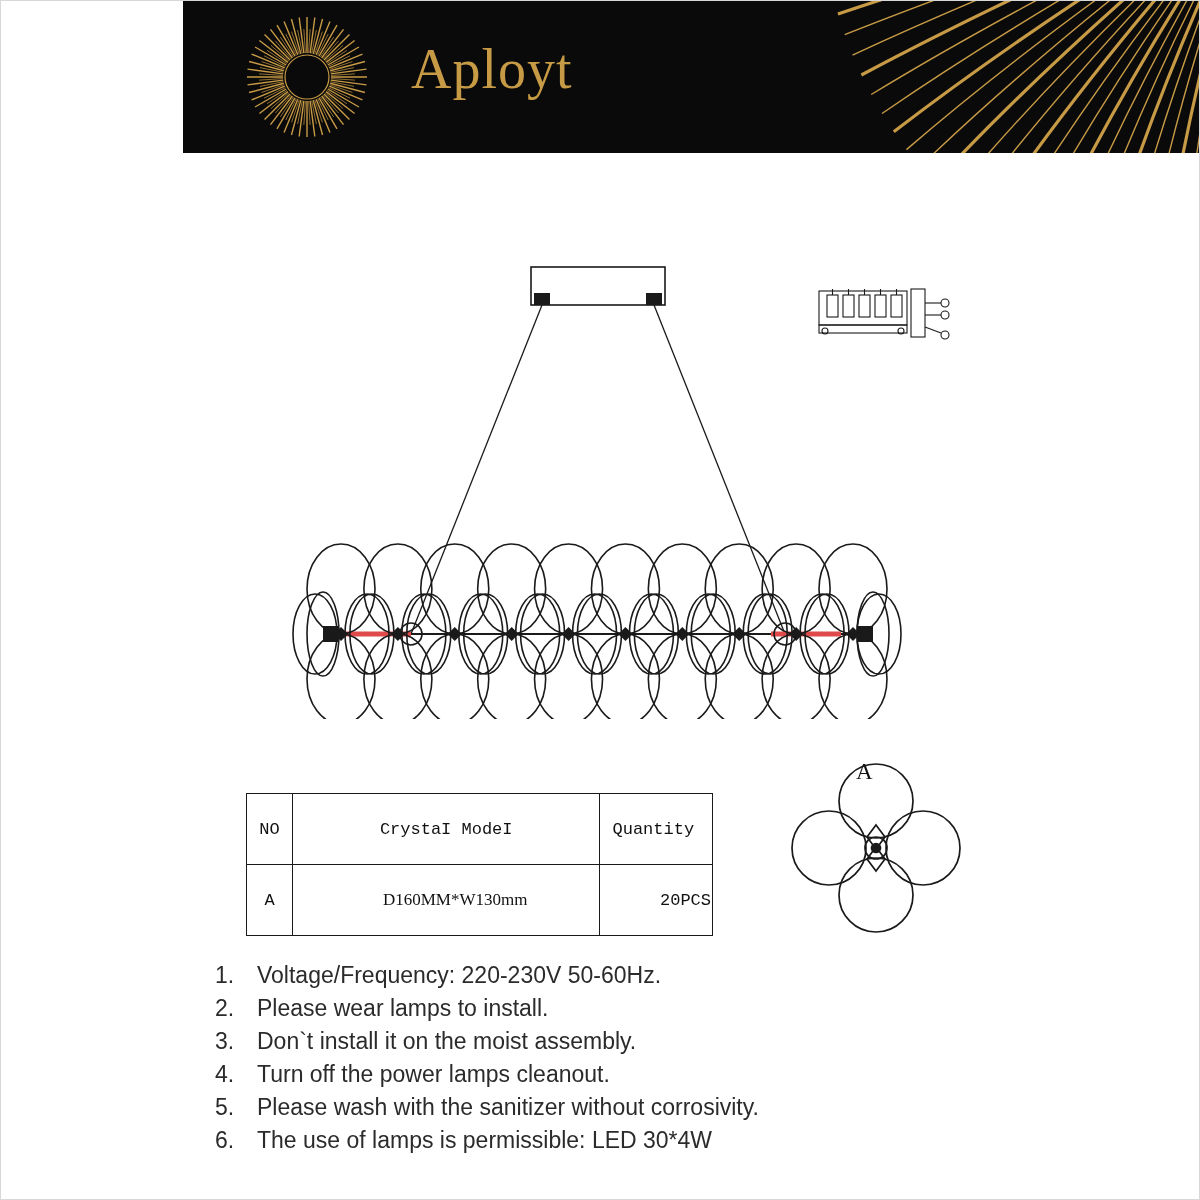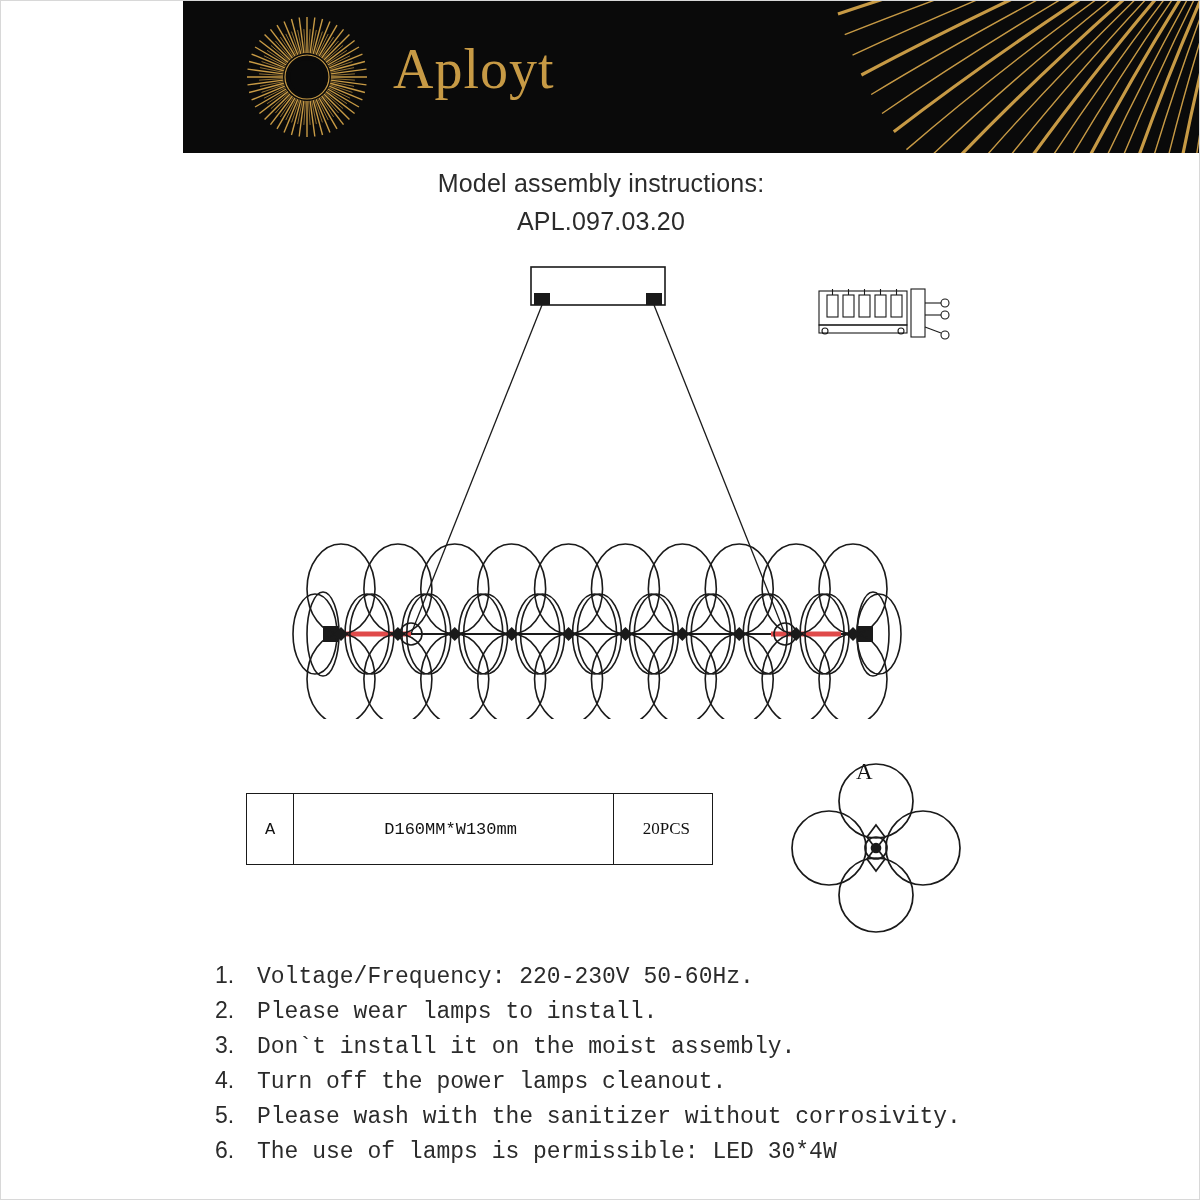--- a/index.html
+++ b/index.html
@@ -25,21 +25,21 @@
     position: absolute;
     left: 182px;
     top: 0;
     width: 1017px;
     height: 152px;
     background: #0a0a0a;
     overflow: hidden;
   }
   #banner .logo-text {
     position: absolute;
-    left: 210px;
+    left: 228px;
     top: 36px;
     font-size: 56px;
     letter-spacing: 1px;
     color: #c79a45;
     font-family: "Liberation Serif", serif;
   }
   .sunburst {
     position: absolute;
     left: 62px;
     top: 14px;
@@ -103,22 +103,22 @@
     border: 1px solid #1a1a1a;
     height: 68px;
     font-size: 17px;
     color: #111;
     text-align: center;
     vertical-align: middle;
   }
   #parts-table td.c-no { width: 65px; }
   #parts-table td.c-model { width: 285px; }
   #parts-table td.c-qty { width: 115px; }
-  #parts-table td.cell-model-val { text-align: left; padding-left: 90px; }
-  #parts-table td.cell-qty-val { text-align: center; padding-left: 8px; font-family: Liberation Serif, serif; }
+  #parts-table td.cell-model-val { text-align: left; padding-left: 90px; font-family: Liberation Serif, serif; }
+  #parts-table td.cell-qty-val { text-align: right; padding-left: 8px; }
   #parts-table td.head-qty { text-align: left; padding-left: 12px; }
 
   
   #crystal-detail {
     position: absolute;
     left: 780px;
     top: 752px;
     width: 190px;
     height: 190px;
   }
@@ -143,21 +143,21 @@
     align-items: baseline;
     font-size: 23px;
     color: #2b2b2b;
     line-height: 33px;
   }
   #notes .num {
     width: 42px;
     flex: 0 0 42px;
     text-align: left;
   }
-  #notes .txt { flex: 1 1 auto; font-family: Liberation Mono, monospace; }
+  #notes .txt { flex: 1 1 auto; }
 </style>
 </head>
 <body>
 
 <div id="page">
 
   <div id="banner">
 
     <svg class="sunburst" viewBox="0 0 124 124">
       <g stroke="#c79a45" stroke-width="1.1">
@@ -291,24 +291,20 @@
           <path d="M430 0 Q 191.39329290391098 90.24055414615287 32.5332598252927 164.07373481118702" stroke-width="1.4"></path>
           <path d="M430 0 Q 187.0971021106746 79.03510683576621 24.722003837590194 143.70019424684764" stroke-width="1.4"></path>
           <path d="M430 0 Q 183.37486141568215 67.62615294129002 17.954293483058507 122.95664171143639" stroke-width="3.2"></path>
           <path d="M430 0 Q 180.23615517352405 56.04306924638484 12.247554860952846 101.89648953888151" stroke-width="1.4"></path>
         </g>
     </svg>
 
     <div class="logo-text">Aployt</div>
   </div>
 
-  <div id="title-block">
-    <div class="line1">Model assembly instructions:</div>
-    <div class="line2">APL.097.03.20</div>
-  </div>
 
   <svg id="drawing" viewBox="0 0 1200 470">
     <g stroke="#1a1a1a" fill="none" stroke-width="1.6">
 
       <rect x="530" y="18" width="134" height="38" fill="#ffffff"></rect>
       <rect x="533" y="44" width="16" height="12" fill="#1a1a1a" stroke="none"></rect>
       <rect x="645" y="44" width="16" height="12" fill="#1a1a1a" stroke="none"></rect>
 
       <line x1="541" y1="56" x2="410" y2="385" stroke-width="1.3"></line>
       <line x1="653" y1="56" x2="784" y2="385" stroke-width="1.3"></line>
@@ -408,20 +404,25 @@
       <circle cx="132" cy="32" r="4"></circle>
       <circle cx="132" cy="52" r="4"></circle>
       <circle cx="12" cy="48" r="3"></circle>
       <circle cx="88" cy="48" r="3"></circle>
     </g>
   </svg>
 
   <table id="parts-table">
     <tbody>
       <tr>
+        <td class="c-no">NO</td>
+        <td class="c-model">CrystaI  ModeI</td>
+        <td class="c-qty head-qty">Quantity</td>
+      </tr>
+      <tr>
         <td class="c-no">A</td>
         <td class="c-model cell-model-val">D160MM*W130mm</td>
         <td class="c-qty cell-qty-val">20PCS</td>
       </tr>
     </tbody>
   </table>
 
   <div id="crystal-label">A</div>
   <svg id="crystal-detail" viewBox="0 0 190 190">
     <g stroke="#1a1a1a" fill="none" stroke-width="1.7">

